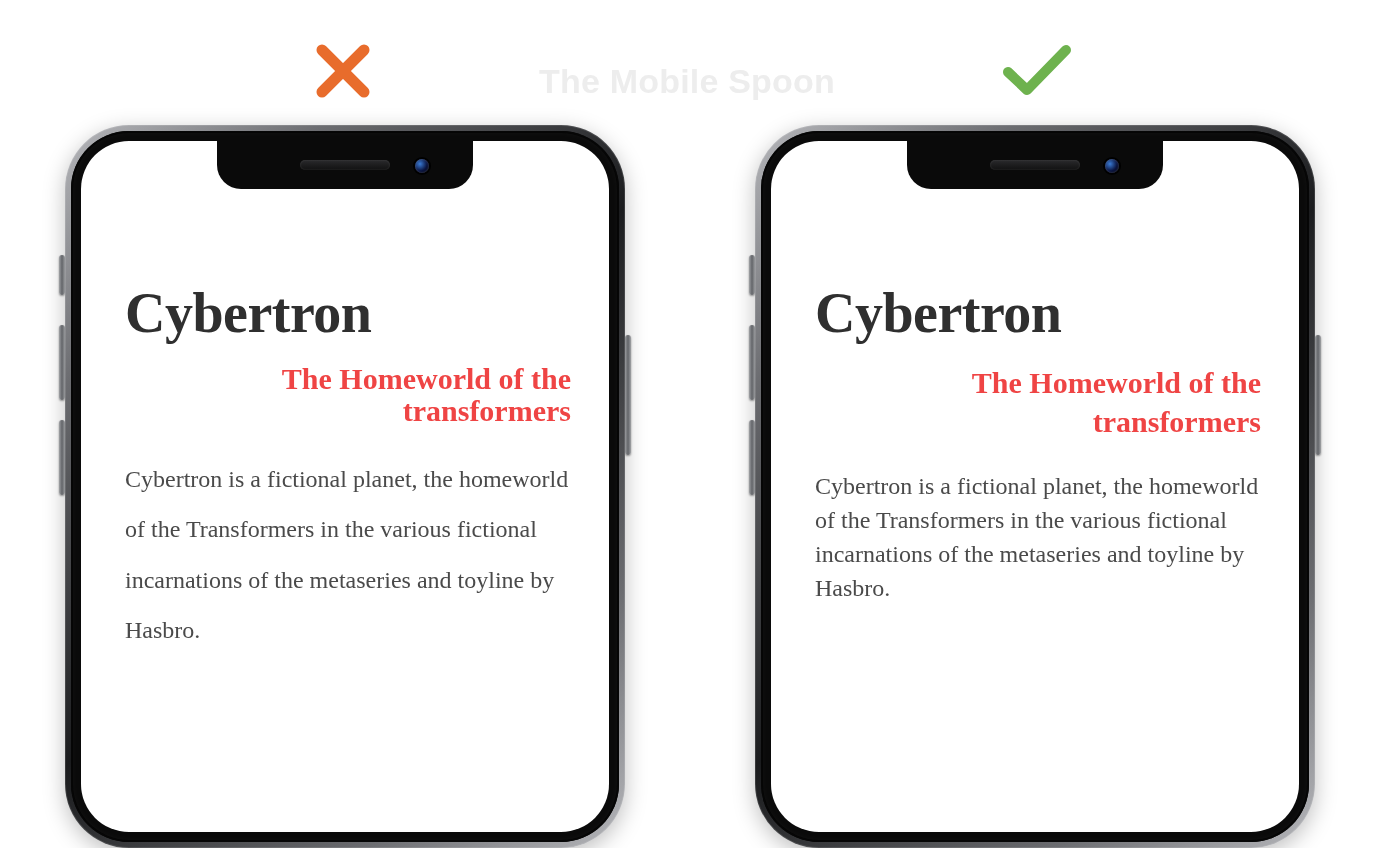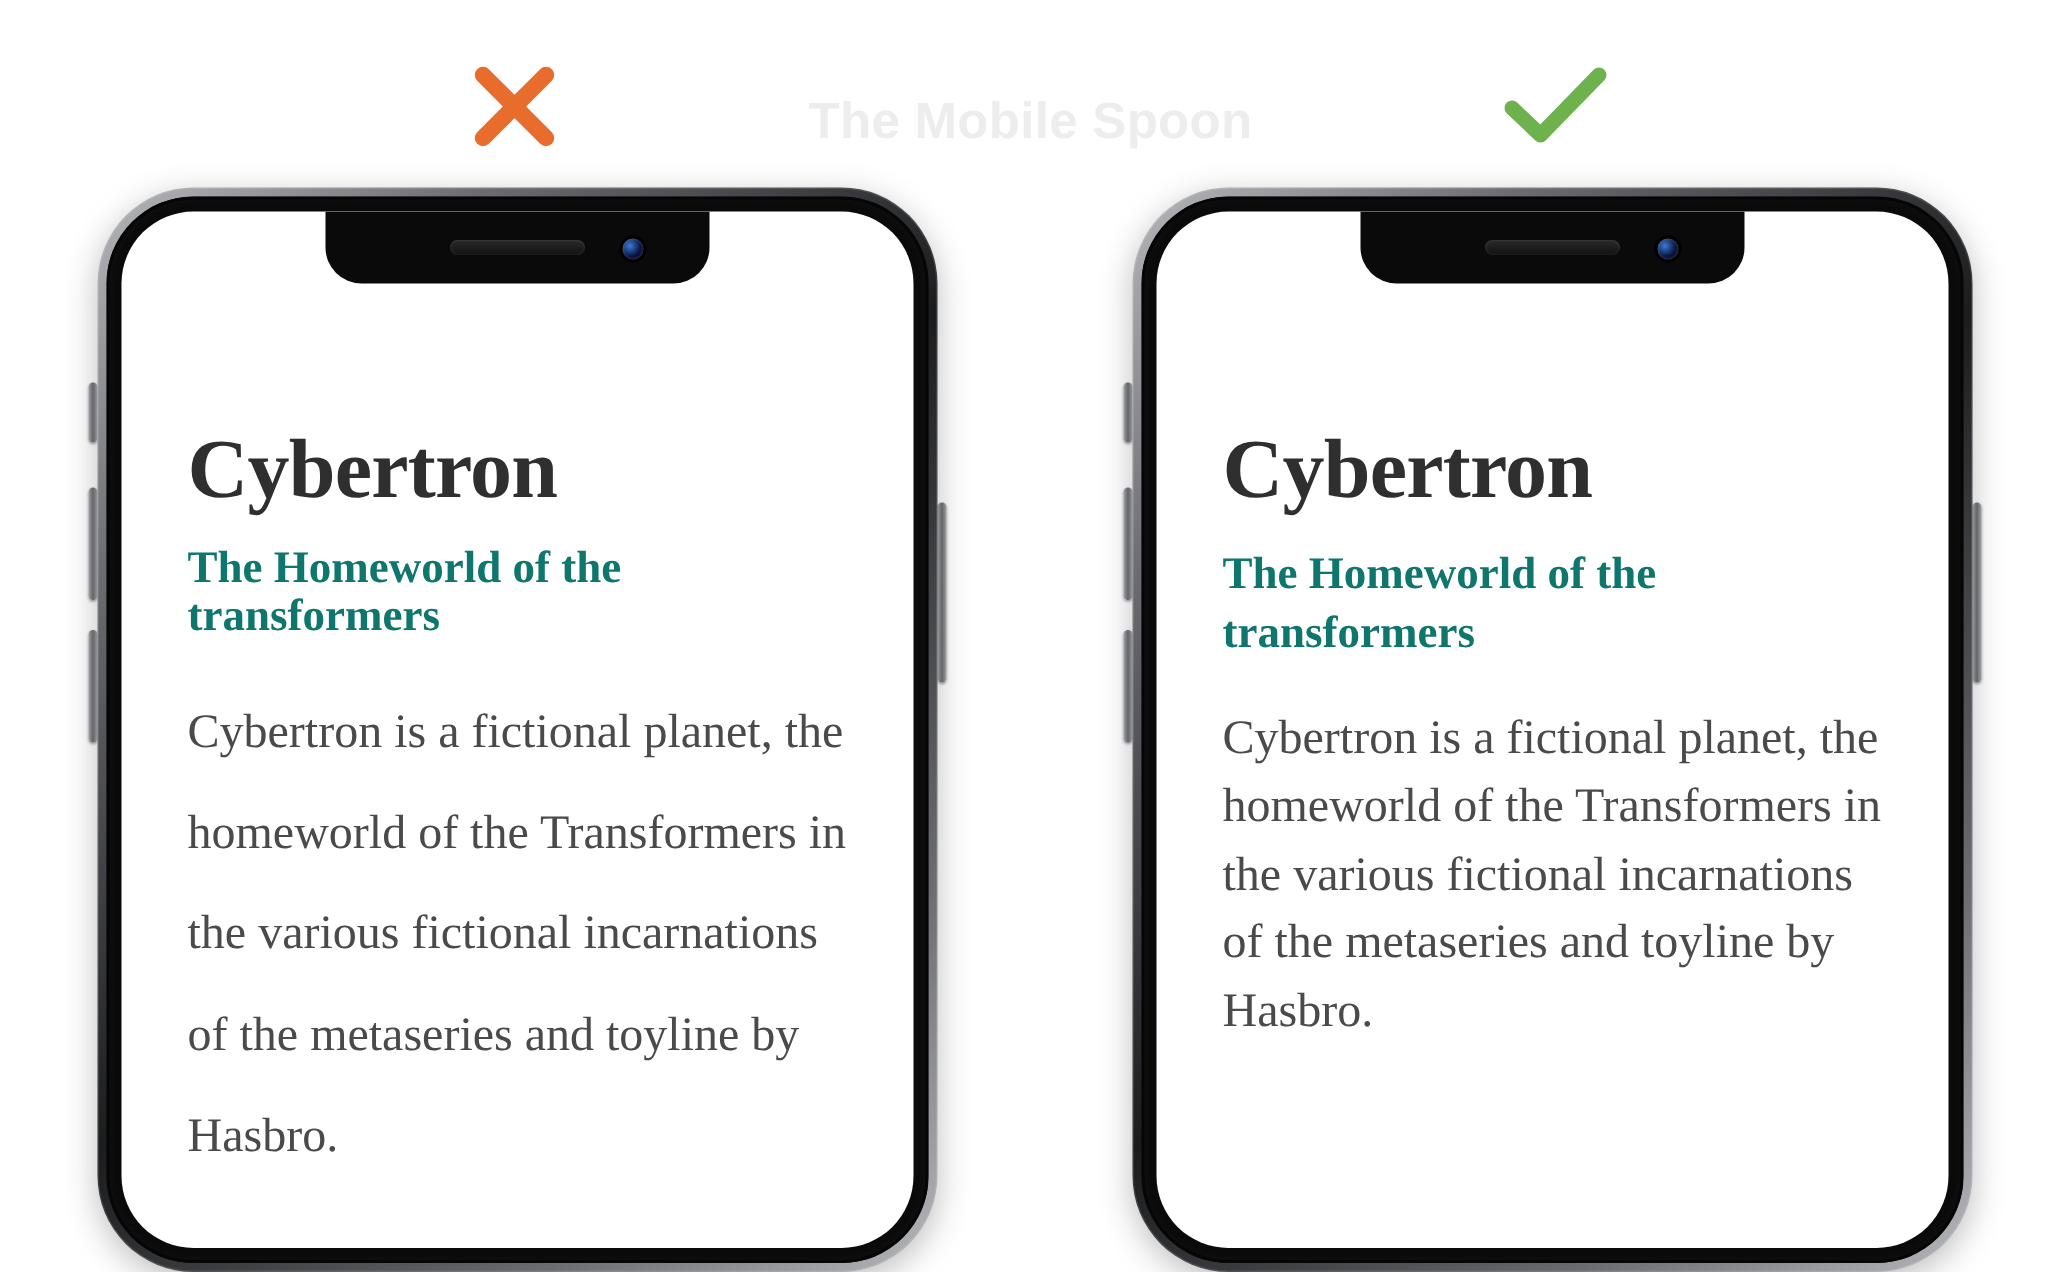--- a/index.html
+++ b/index.html
@@ -133,28 +133,29 @@
   .title {
     font-size: 56px;
     font-weight: 800;
     color: #2f2f2f;
     margin: 0 0 18px 0;
     letter-spacing: -0.5px;
   }
   .subtitle {
     font-size: 30px;
     font-weight: 800;
-    color: #0f766e;
+    color: #ef4444;
     margin: 0 0 28px 0;
+    text-align: right;
   }
   .subtitle.tight  { line-height: 1.05; }
   .subtitle.normal { line-height: 1.30; }
 
   .body-text {
-    font-size: 32px;
+    font-size: 24px;
     color: #4a4a4a;
     font-weight: 400;
     margin: 0;
   }
   .body-text.loose   { line-height: 2.10; }
   .body-text.compact { line-height: 1.42; }
 </style>
 </head>
 <body>
 

